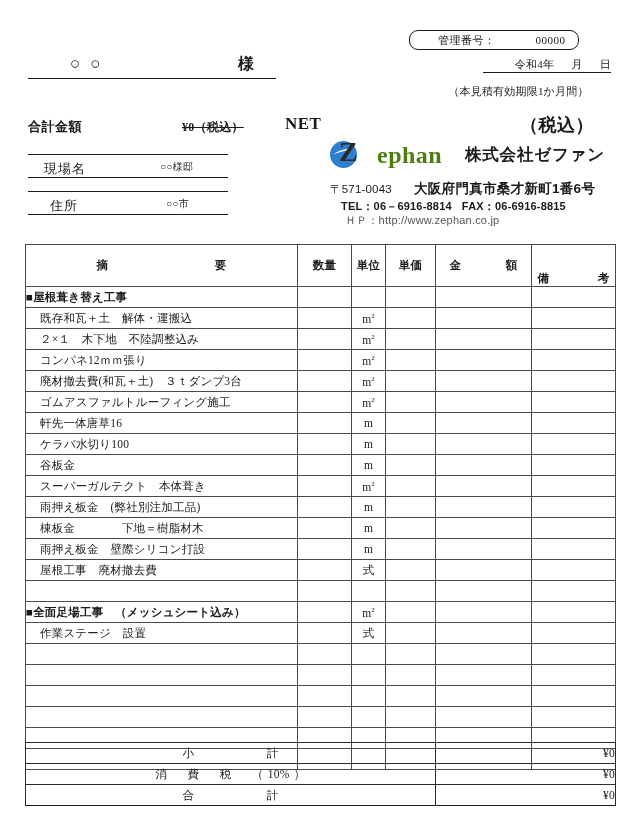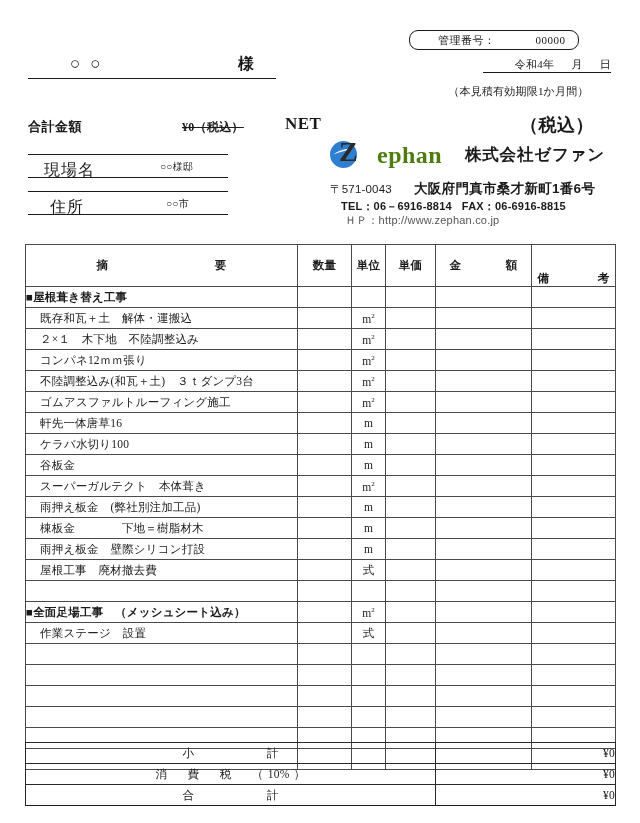--- a/index.html
+++ b/index.html
@@ -140,21 +140,21 @@
     left: 28px;
     width: 200px;
     height: 22px;
     border-top: 1.4px solid #1a1a1a;
     border-bottom: 1.4px solid #1a1a1a;
   }
   .field-line.one { top: 154px; }
   .field-line.two { top: 191px; }
   .field-label {
     position: absolute;
-    font-size: 16px;
+    font-size: 13px;
     letter-spacing: 1px;
   }
   .field-label.one { left: 44px; top: 160px; }
   .field-label.two { left: 50px; top: 197px; }
   .field-val {
     position: absolute;
     font-size: 10px;
     letter-spacing: 0.3px;
     margin-left: 32px;
   }
@@ -454,21 +454,21 @@
       </tr>
       <tr>
         <td class="desc sub">コンパネ12ｍｍ張り</td>
         <td class="qty"></td>
         <td class="unit">m<sup>2</sup></td>
         <td class="price"></td>
         <td class="amount"></td>
         <td class="note"></td>
       </tr>
       <tr>
-        <td class="desc sub">不陸調整込み(和瓦＋土)　３ｔダンプ3台</td>
+        <td class="desc sub">廃材撤去費(和瓦＋土)　３ｔダンプ3台</td>
         <td class="qty"></td>
         <td class="unit">m<sup>2</sup></td>
         <td class="price"></td>
         <td class="amount"></td>
         <td class="note"></td>
       </tr>
       <tr>
         <td class="desc sub">ゴムアスファルトルーフィング施工</td>
         <td class="qty"></td>
         <td class="unit">m<sup>2</sup></td>

